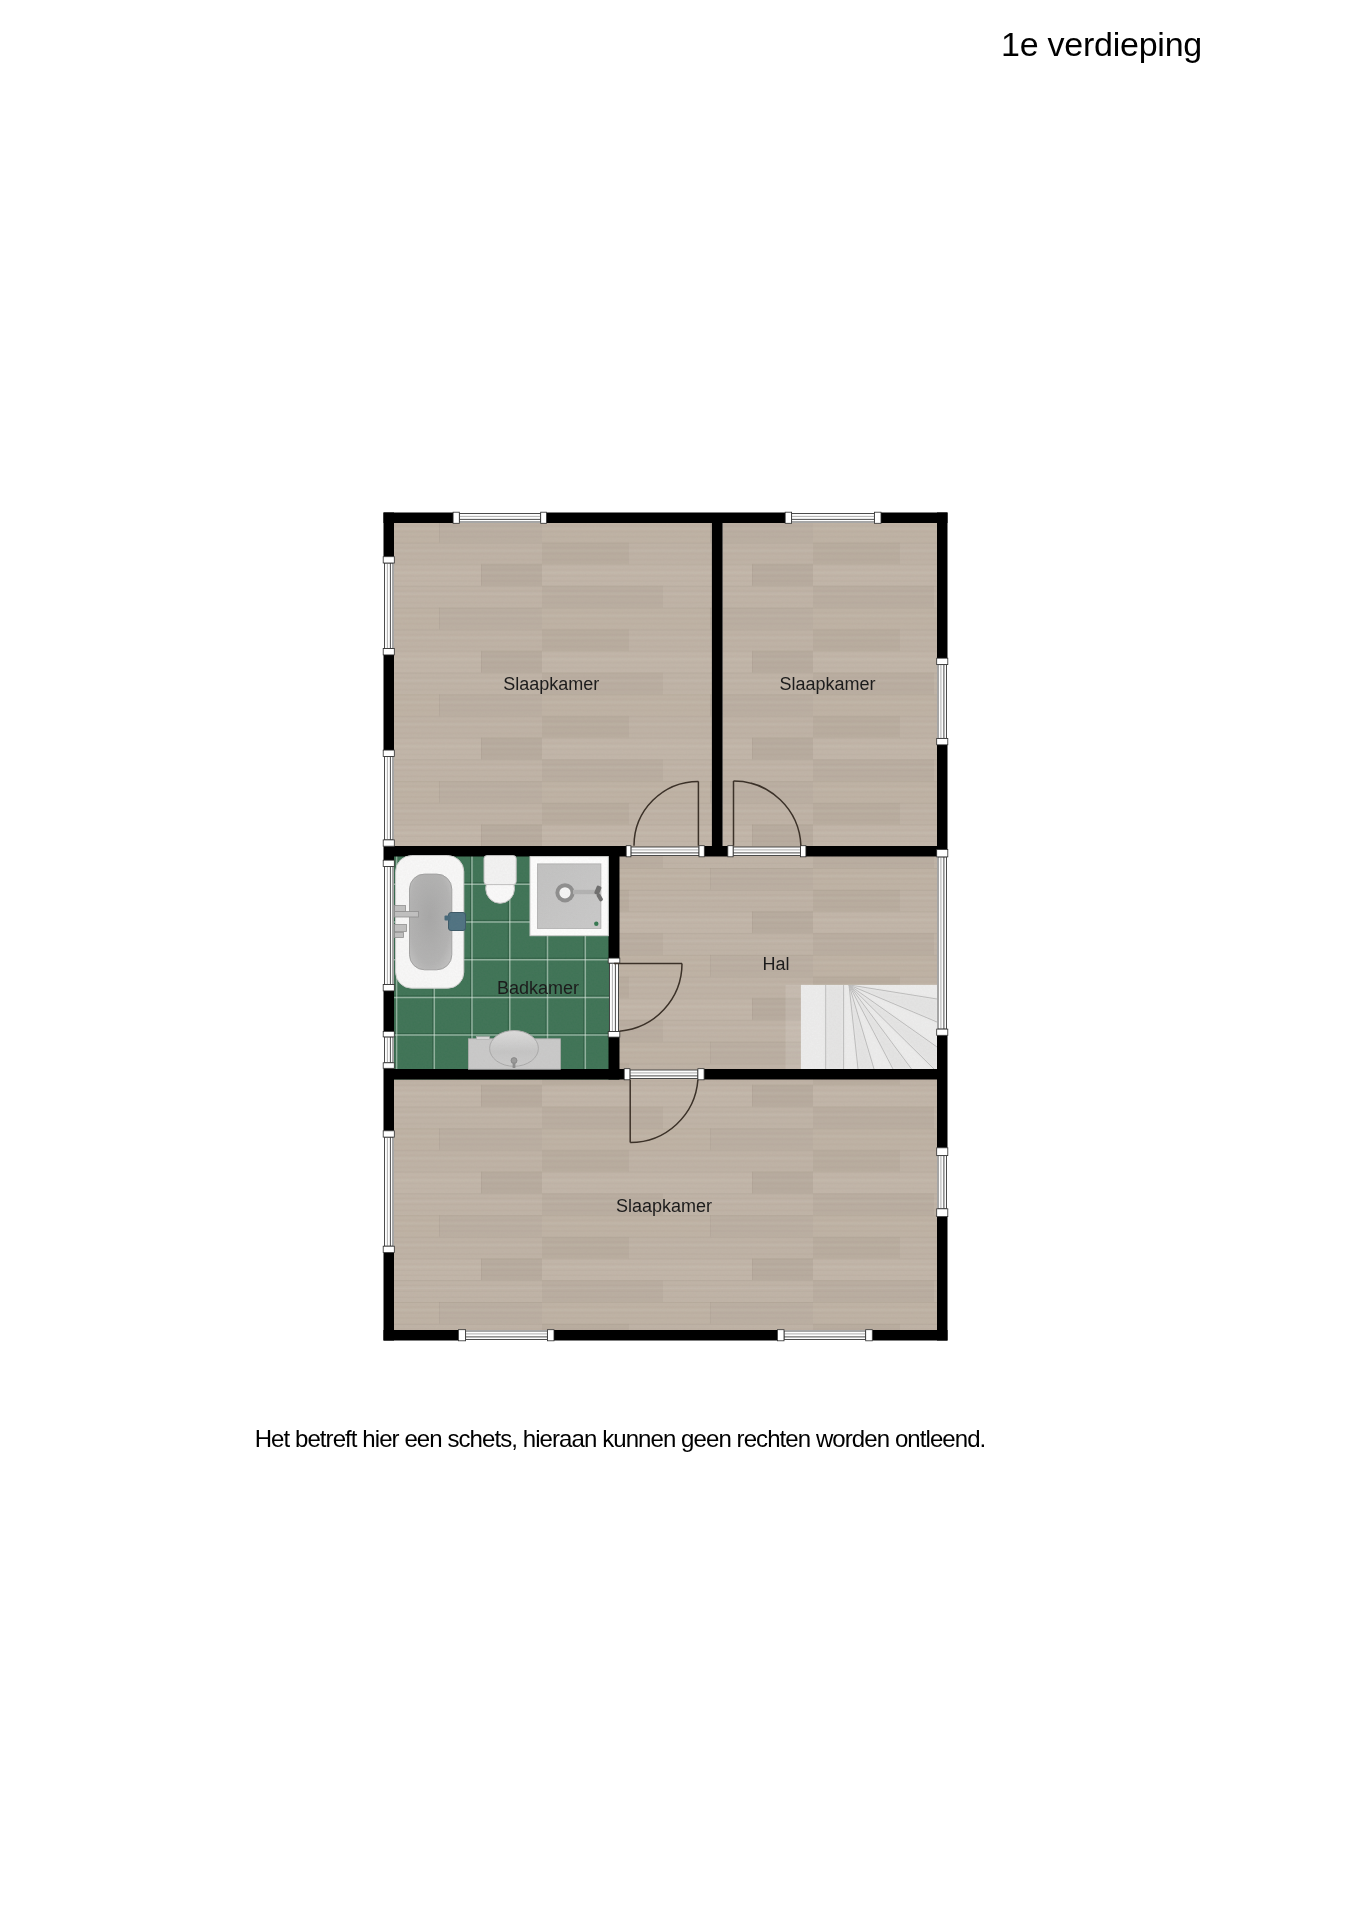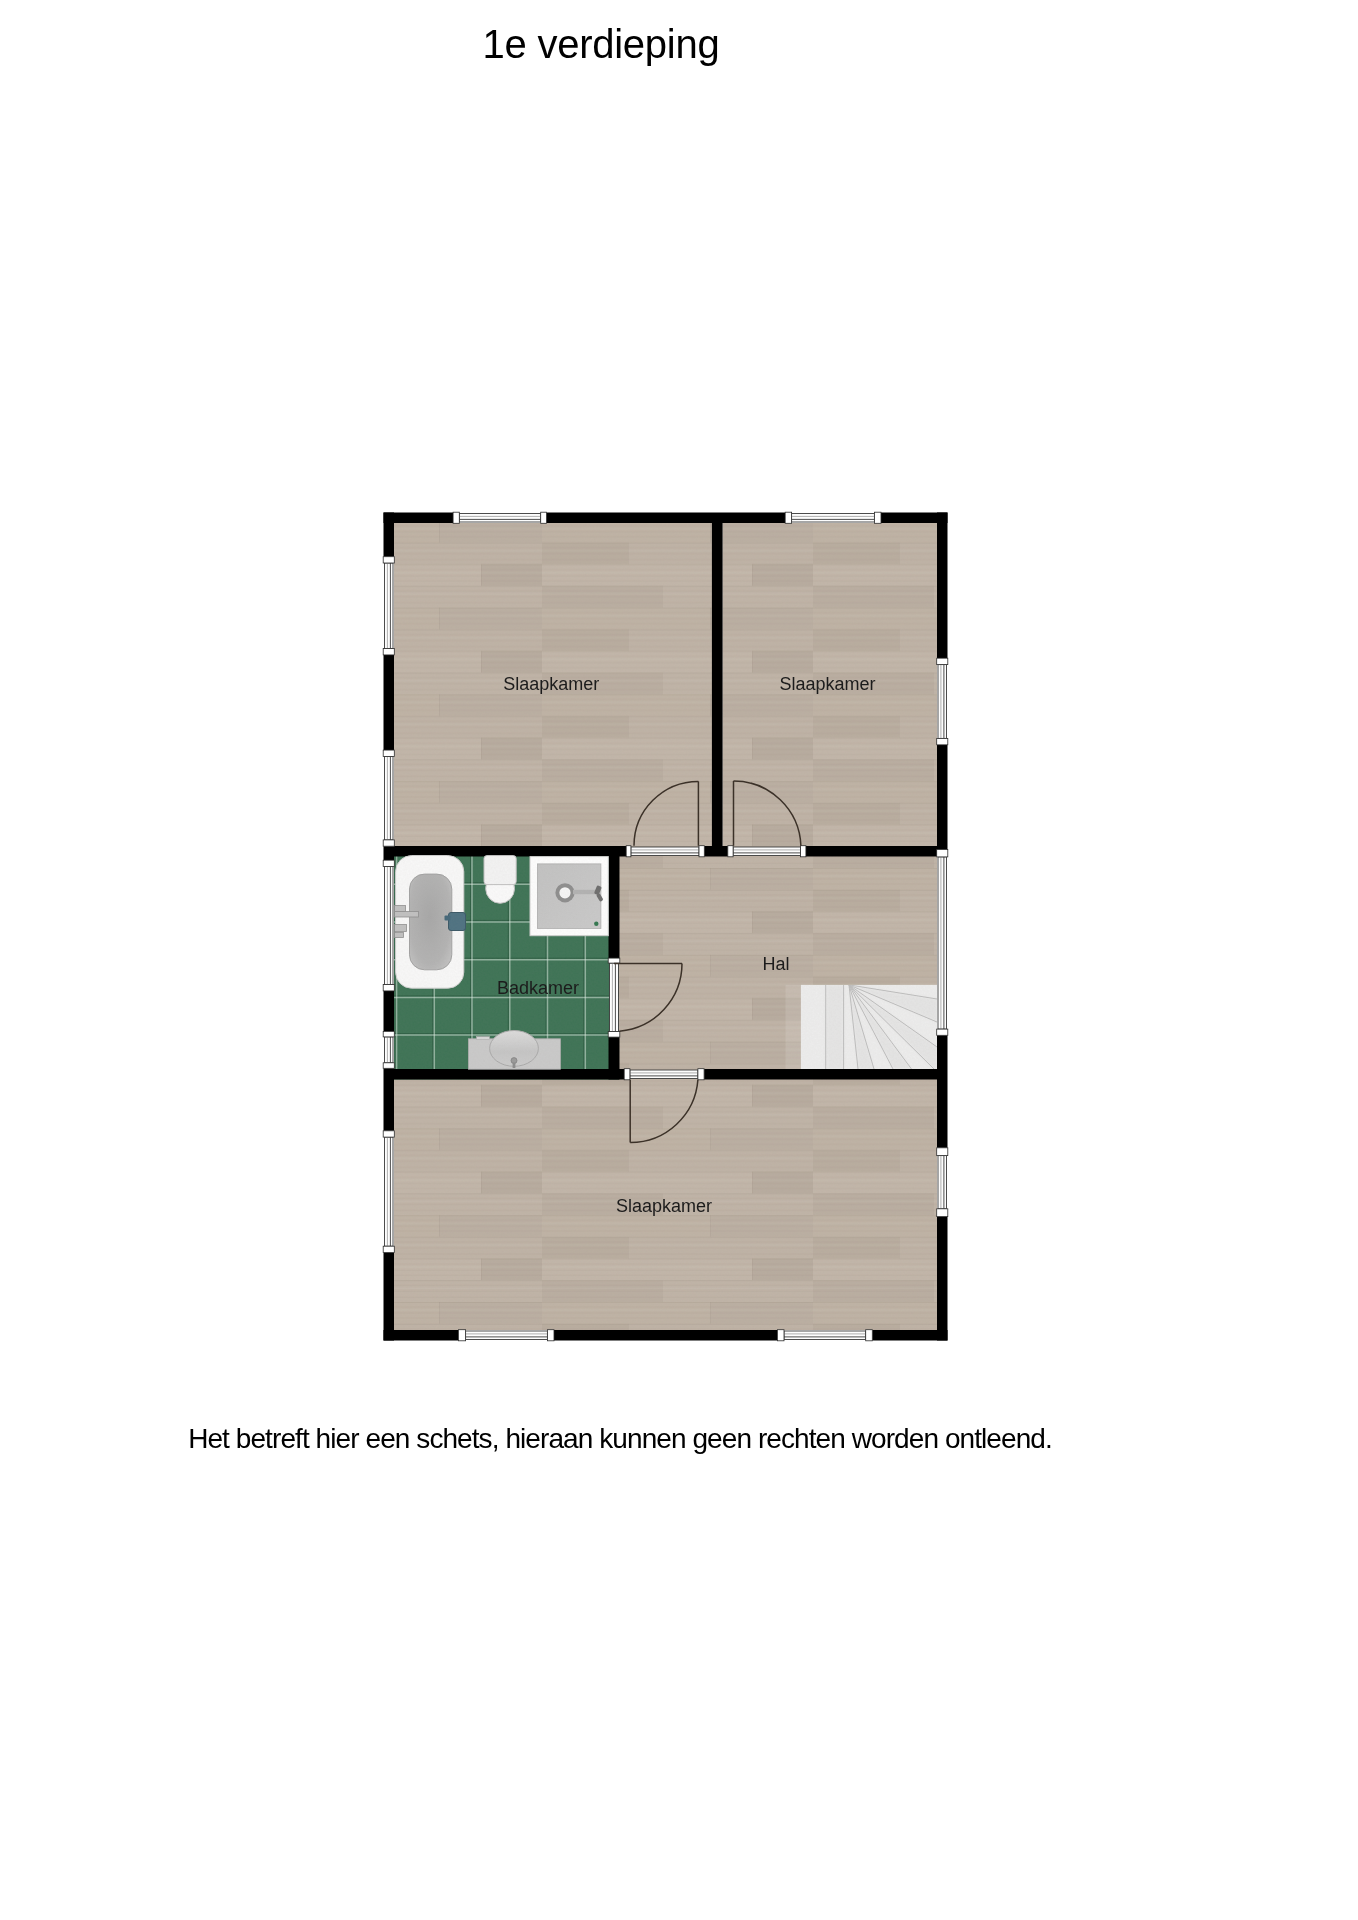--- a/index.html
+++ b/index.html
@@ -3,21 +3,21 @@
 <meta charset="utf-8">
 <title>1e verdieping</title>
 <style>
   html,body{margin:0;padding:0;background:#ffffff;}
   body{width:1358px;height:1920px;position:relative;font-family:"Liberation Sans", sans-serif;}
   #plan{position:absolute;left:0;top:0;}
 </style>
 </head>
 <body>
 
-<div style="position:absolute;left:0;top:29px;width:1202px;text-align:center;font-size:40px;line-height:31px;letter-spacing:-0.25px;color:#000;">1e verdieping</div>
+<div style="position:absolute;left:0;top:29px;width:1202px;text-align:right;font-size:34px;line-height:31px;letter-spacing:-0.25px;color:#000;">1e verdieping</div>
 
 <svg id="plan" width="1358" height="1920" viewBox="0 0 1358 1920" xmlns="http://www.w3.org/2000/svg">
 <defs>
   <pattern id="wood" width="271" height="86.8" patternUnits="userSpaceOnUse">
     <rect width="271" height="86.8" fill="#bdb1a4"></rect>
     <rect x="0" y="0" width="168" height="21.7" fill="#c0b4a6"></rect>
     <rect x="168" y="0" width="103" height="21.7" fill="#bcb0a3"></rect>
     <rect x="0" y="21.7" width="86" height="21.7" fill="#baaea0"></rect>
     <rect x="86" y="21.7" width="185" height="21.7" fill="#c0b4a7"></rect>
     <rect x="0" y="43.4" width="210" height="21.7" fill="#c3b7aa"></rect>
@@ -407,13 +407,13 @@
 
 <text x="827.5" y="690.4" font-size="18" fill="#1c1c1c" text-anchor="middle" font-family="Liberation Sans, sans-serif">Slaapkamer</text>
 
 <text x="776" y="970" font-size="18" fill="#1c1c1c" text-anchor="middle" font-family="Liberation Sans, sans-serif">Hal</text>
 
 <text x="537.9" y="993.5" font-size="18" fill="#1c1c1c" text-anchor="middle" font-family="Liberation Sans, sans-serif">Badkamer</text>
 
 <text x="663.9" y="1212.3" font-size="18" fill="#1c1c1c" text-anchor="middle" font-family="Liberation Sans, sans-serif">Slaapkamer</text>
 </svg>
 
-<div style="position:absolute;left:0;top:1429px;width:1240px;text-align:center;font-size:28px;line-height:20px;letter-spacing:-0.92px;color:#000;">Het betreft hier een schets, hieraan kunnen geen rechten worden ontleend.</div>
+<div style="position:absolute;left:0;top:1429px;width:1240px;text-align:center;font-size:24px;line-height:20px;letter-spacing:-0.92px;color:#000;">Het betreft hier een schets, hieraan kunnen geen rechten worden ontleend.</div>
 
 </body></html>

